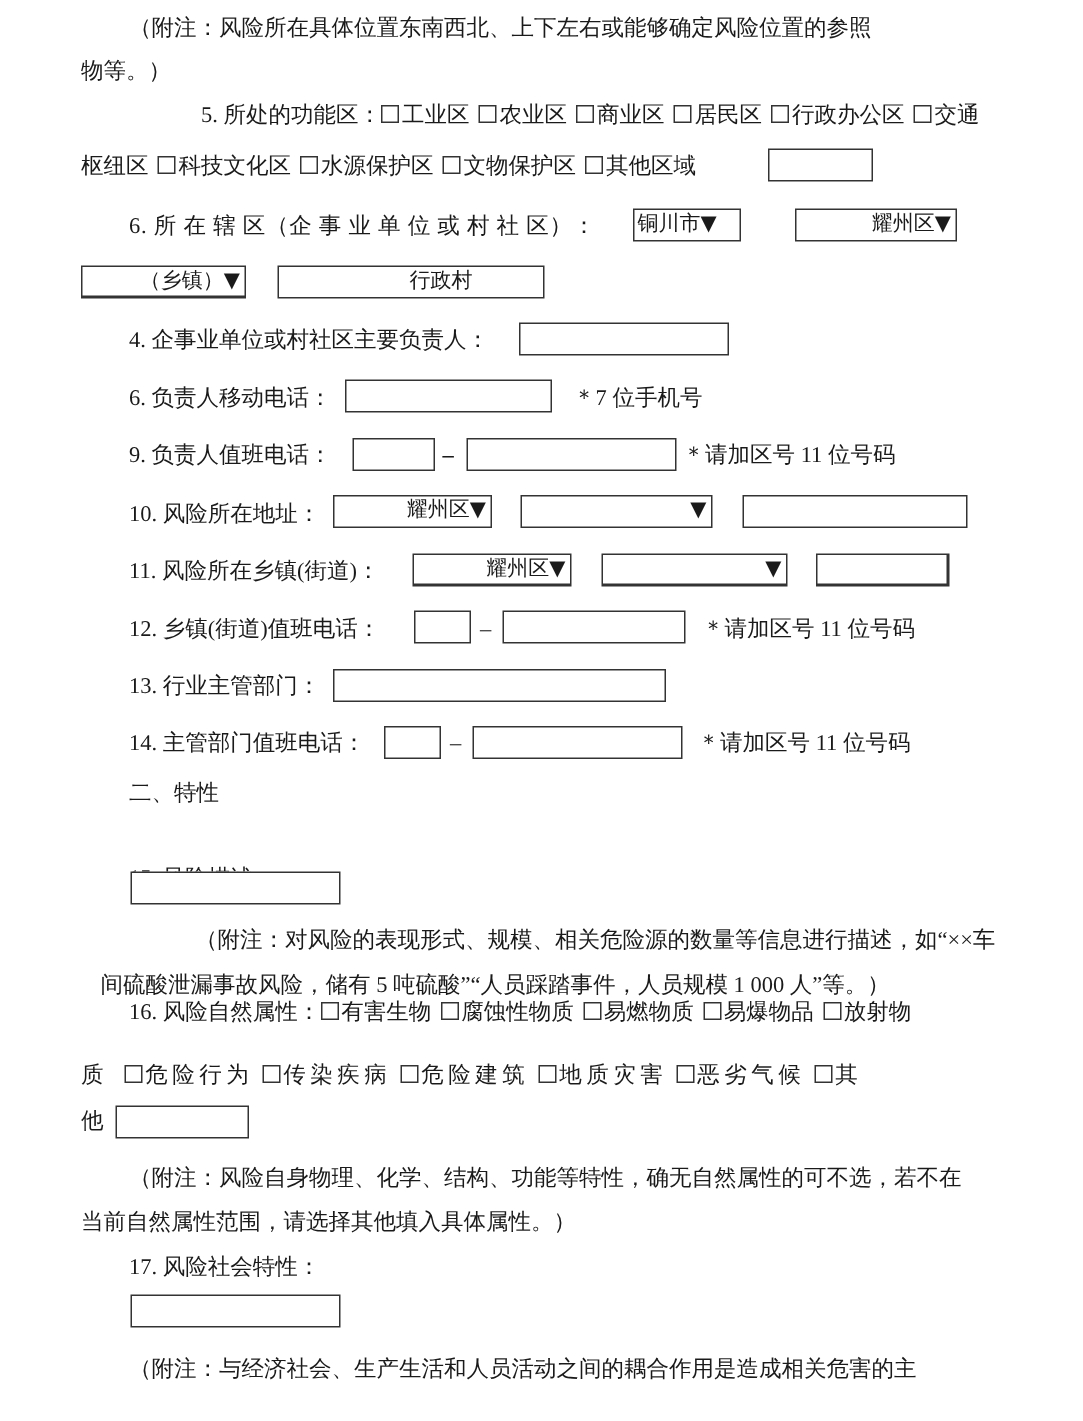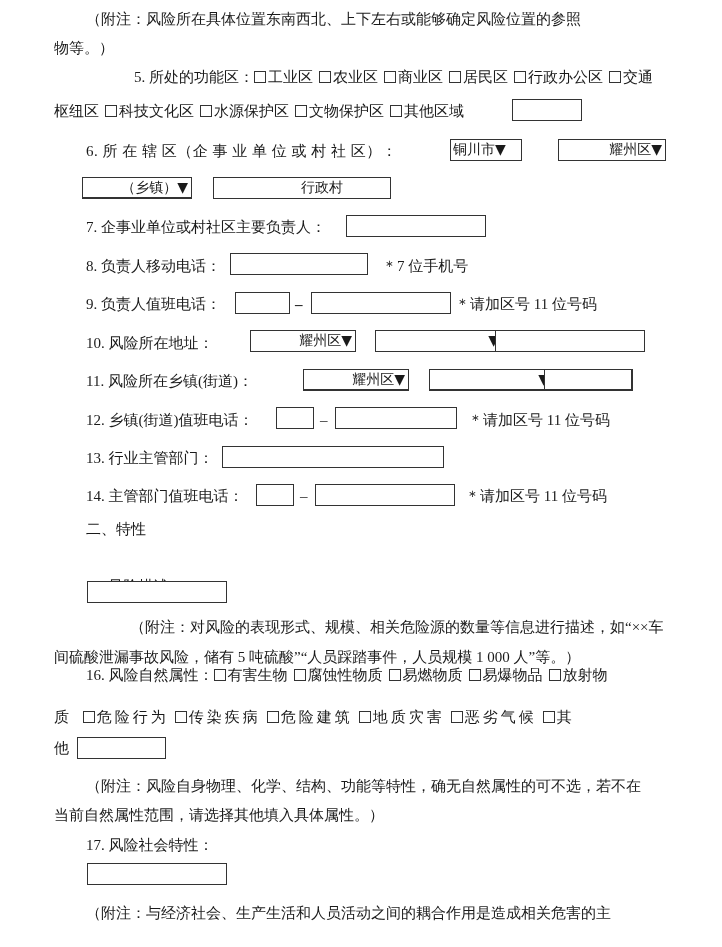--- a/index.html
+++ b/index.html
@@ -8,21 +8,21 @@
     font-family: "DejaVu Serif", "Liberation Serif", serif;
     font-size: 15px; color: #1a1a1a;
   }
   .ln { position: absolute; white-space: nowrap; line-height: 20px; font-family: Liberation Serif, serif; }
   .box {
     position: absolute; border: 1px solid #333; background: #fff; box-sizing: border-box;
   }
   .box.sh { border-bottom-width: 2px; border-right-width: 2px; }
   .sel {
     position: absolute; border: 1px solid #333; background: #fff; box-sizing: border-box;
-    font-size: 14px; line-height: 18px; text-align: right; padding-right: 3px; white-space: nowrap; margin-left: 28px;
+    font-size: 14px; line-height: 18px; text-align: right; padding-right: 3px; white-space: nowrap;
   }
   .sel.sh { border-bottom-width: 2px; }
   .cb { display: inline-block; width: 10px; height: 10px; border: 1px solid #333; vertical-align: -1px; margin-right: 2px; }
   .item { margin-right: 6px; }
 </style>
 </head>
 <body>
 
 <div class="ln" style="left:86px;top:9px;">（附注：风险所在具体位置东南西北、上下左右或能够确定风险位置的参照</div>
 <div class="ln" style="left:54px;top:38px;">物等。）</div>
@@ -34,24 +34,24 @@
   <span class="item">枢纽区</span><span class="item"><span class="cb"></span><span>科技文化区</span></span><span class="item"><span class="cb"></span><span>水源保护区</span></span><span class="item"><span class="cb"></span><span>文物保护区</span></span><span><span class="cb"></span><span>其他区域</span></span>
 </div>
 <div class="box" style="left:512px;top:99px;width:70px;height:22px;"></div>
 
 <div class="ln" style="left:86px;top:141px;letter-spacing:0.5px;">6. 所 在 辖 区（企 事 业 单 位 或 村 社 区）：</div>
 <div class="sel" style="left:422px;top:139px;width:72px;height:22px;text-align:left;padding-left:2px;">铜川市▼</div>
 <div class="sel" style="left:530px;top:139px;width:108px;height:22px;">耀州区▼</div>
 <div class="sel" style="left:54px;top:177px;width:110px;height:22px;border-bottom-width:2px;">（乡镇）▼</div>
 <div class="sel" style="left:185px;top:177px;width:178px;height:22px;text-align:center;padding:0 0 0 40px;">行政村</div>
 
-<div class="ln" style="left:86px;top:217px;">7. 企事业单位或村社区主要负责人：</div>
+<div class="ln" style="left:86px;top:217px;">4. 企事业单位或村社区主要负责人：</div>
 <div class="box" style="left:346px;top:215px;width:140px;height:22px;"></div>
 
-<div class="ln" style="left:86px;top:256px;">8. 负责人移动电话：</div>
+<div class="ln" style="left:86px;top:256px;">6. 负责人移动电话：</div>
 <div class="box" style="left:230px;top:253px;width:138px;height:22px;"></div>
 <div class="ln" style="left:382px;top:256px;">＊7 位手机号</div>
 
 <div class="ln" style="left:86px;top:294px;">9. 负责人值班电话：</div>
 <div class="box" style="left:235px;top:292px;width:55px;height:22px;"></div>
 <div class="ln" style="left:295px;top:294px;font-weight:bold;">–</div>
 <div class="box" style="left:311px;top:292px;width:140px;height:22px;"></div>
 <div class="ln" style="left:455px;top:294px;">＊请加区号 11 位号码</div>
 
 <div class="ln" style="left:86px;top:333px;">10. 风险所在地址：</div>
@@ -78,21 +78,21 @@
 <div class="ln" style="left:300px;top:486px;">–</div>
 <div class="box" style="left:315px;top:484px;width:140px;height:22px;"></div>
 <div class="ln" style="left:465px;top:486px;">＊请加区号 11 位号码</div>
 
 <div class="ln" style="left:86px;top:519px;">二、特性</div>
 
 <div class="ln" style="left:86px;top:576px;">15. 风险描述：</div>
 <div class="box" style="left:87px;top:581px;width:140px;height:22px;"></div>
 
 <div class="ln" style="left:86px;top:617px;margin-left:44px;">（附注：对风险的表现形式、规模、相关危险源的数量等信息进行描述，如“××车</div>
-<div class="ln" style="left:54px;top:647px;">间硫酸泄漏事故风险，储有 5 吨硫酸”“人员踩踏事件，人员规模 1 000 人”等。）</div>
+<div class="ln" style="left:67px;top:647px;">间硫酸泄漏事故风险，储有 5 吨硫酸”“人员踩踏事件，人员规模 1 000 人”等。）</div>
 
 <div class="ln" style="left:86px;top:665px;">
   <span>16. 风险自然属性：</span><span class="item"><span class="cb"></span><span>有害生物</span></span><span class="item"><span class="cb"></span><span>腐蚀性物质</span></span><span class="item"><span class="cb"></span><span>易燃物质</span></span><span class="item"><span class="cb"></span><span>易爆物品</span></span><span><span class="cb"></span><span>放射物</span></span>
 </div>
 <div class="ln" style="left:54px;top:707px;word-spacing:4px;letter-spacing:3px;">
   <span>质</span> <span class="item"><span class="cb"></span><span>危险行为</span></span><span class="item"><span class="cb"></span><span>传染疾病</span></span><span class="item"><span class="cb"></span><span>危险建筑</span></span><span class="item"><span class="cb"></span><span>地质灾害</span></span><span class="item"><span class="cb"></span><span>恶劣气候</span></span><span><span class="cb"></span><span>其</span></span>
 </div>
 <div class="ln" style="left:54px;top:738px;">他</div>
 <div class="box" style="left:77px;top:737px;width:89px;height:22px;"></div>
 

